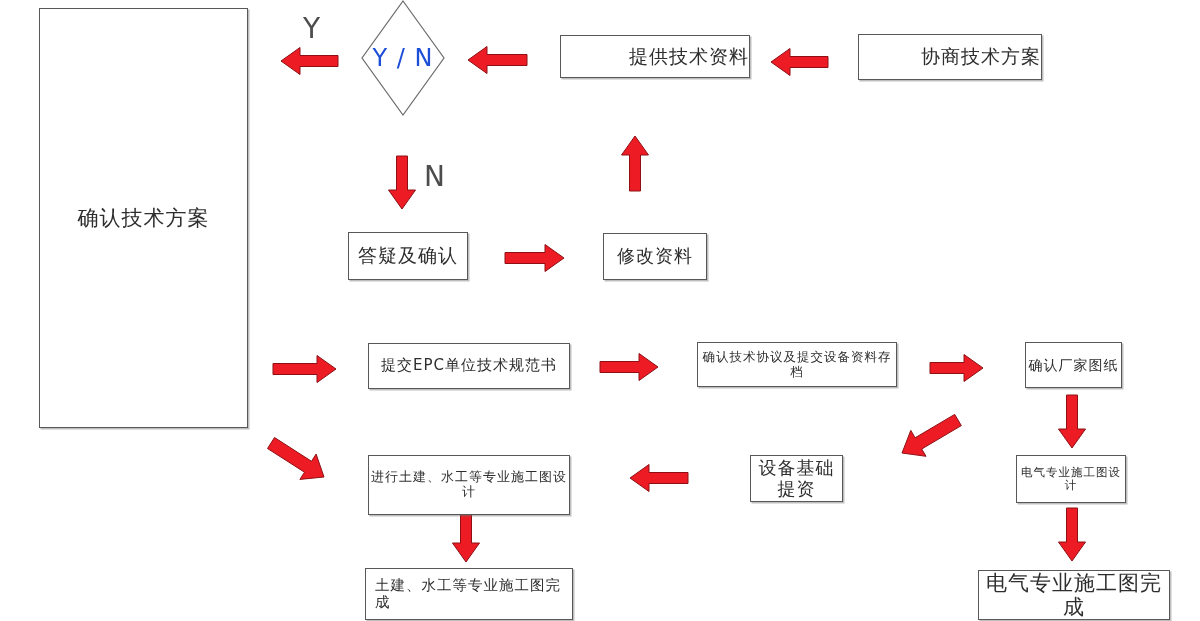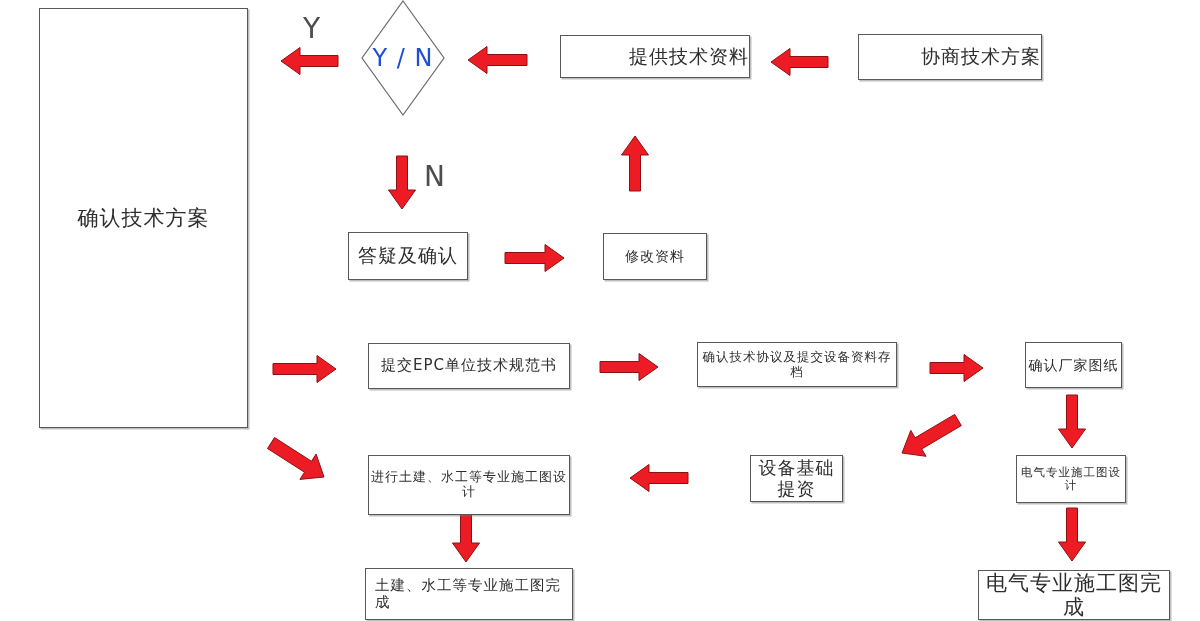--- a/index.html
+++ b/index.html
@@ -79,21 +79,21 @@
     <div class="diamond-label" style="left: 362px; top: 1px; width: 82px; height: 114px; font-size: 24px;">Y / N</div>
     <div class="node align-right" style="left: 560px; top: 35px; width: 190px; height: 43px; font-size: 19px;">
       <span>提供技术资料</span>
     </div>
     <div class="node align-right" style="left: 858px; top: 34px; width: 184px; height: 46px; font-size: 19px;">
       <span>协商技术方案</span>
     </div>
     <div class="node" style="left: 348px; top: 232px; width: 120px; height: 48px; font-size: 19px;">
       <span>答疑及确认</span>
     </div>
-    <div class="node" style="left: 603px; top: 233px; width: 104px; height: 47px; font-size: 14px;">
+    <div class="node" style="left: 603px; top: 233px; width: 104px; height: 47px; font-size: 18px;">
       <span>修改资料</span>
     </div>
     <div class="node" style="left: 368px; top: 343px; width: 202px; height: 46px; font-size: 15px;">
       <span>提交EPC单位技术规范书</span>
     </div>
     <div class="node" style="left: 697px; top: 342px; width: 200px; height: 45px; font-size: 12.5px;">
       <span>确认技术协议及提交设备资料存档</span>
     </div>
     <div class="node" style="left: 1025px; top: 342px; width: 97px; height: 46px; font-size: 14px;">
       <span>确认厂家图纸</span>

